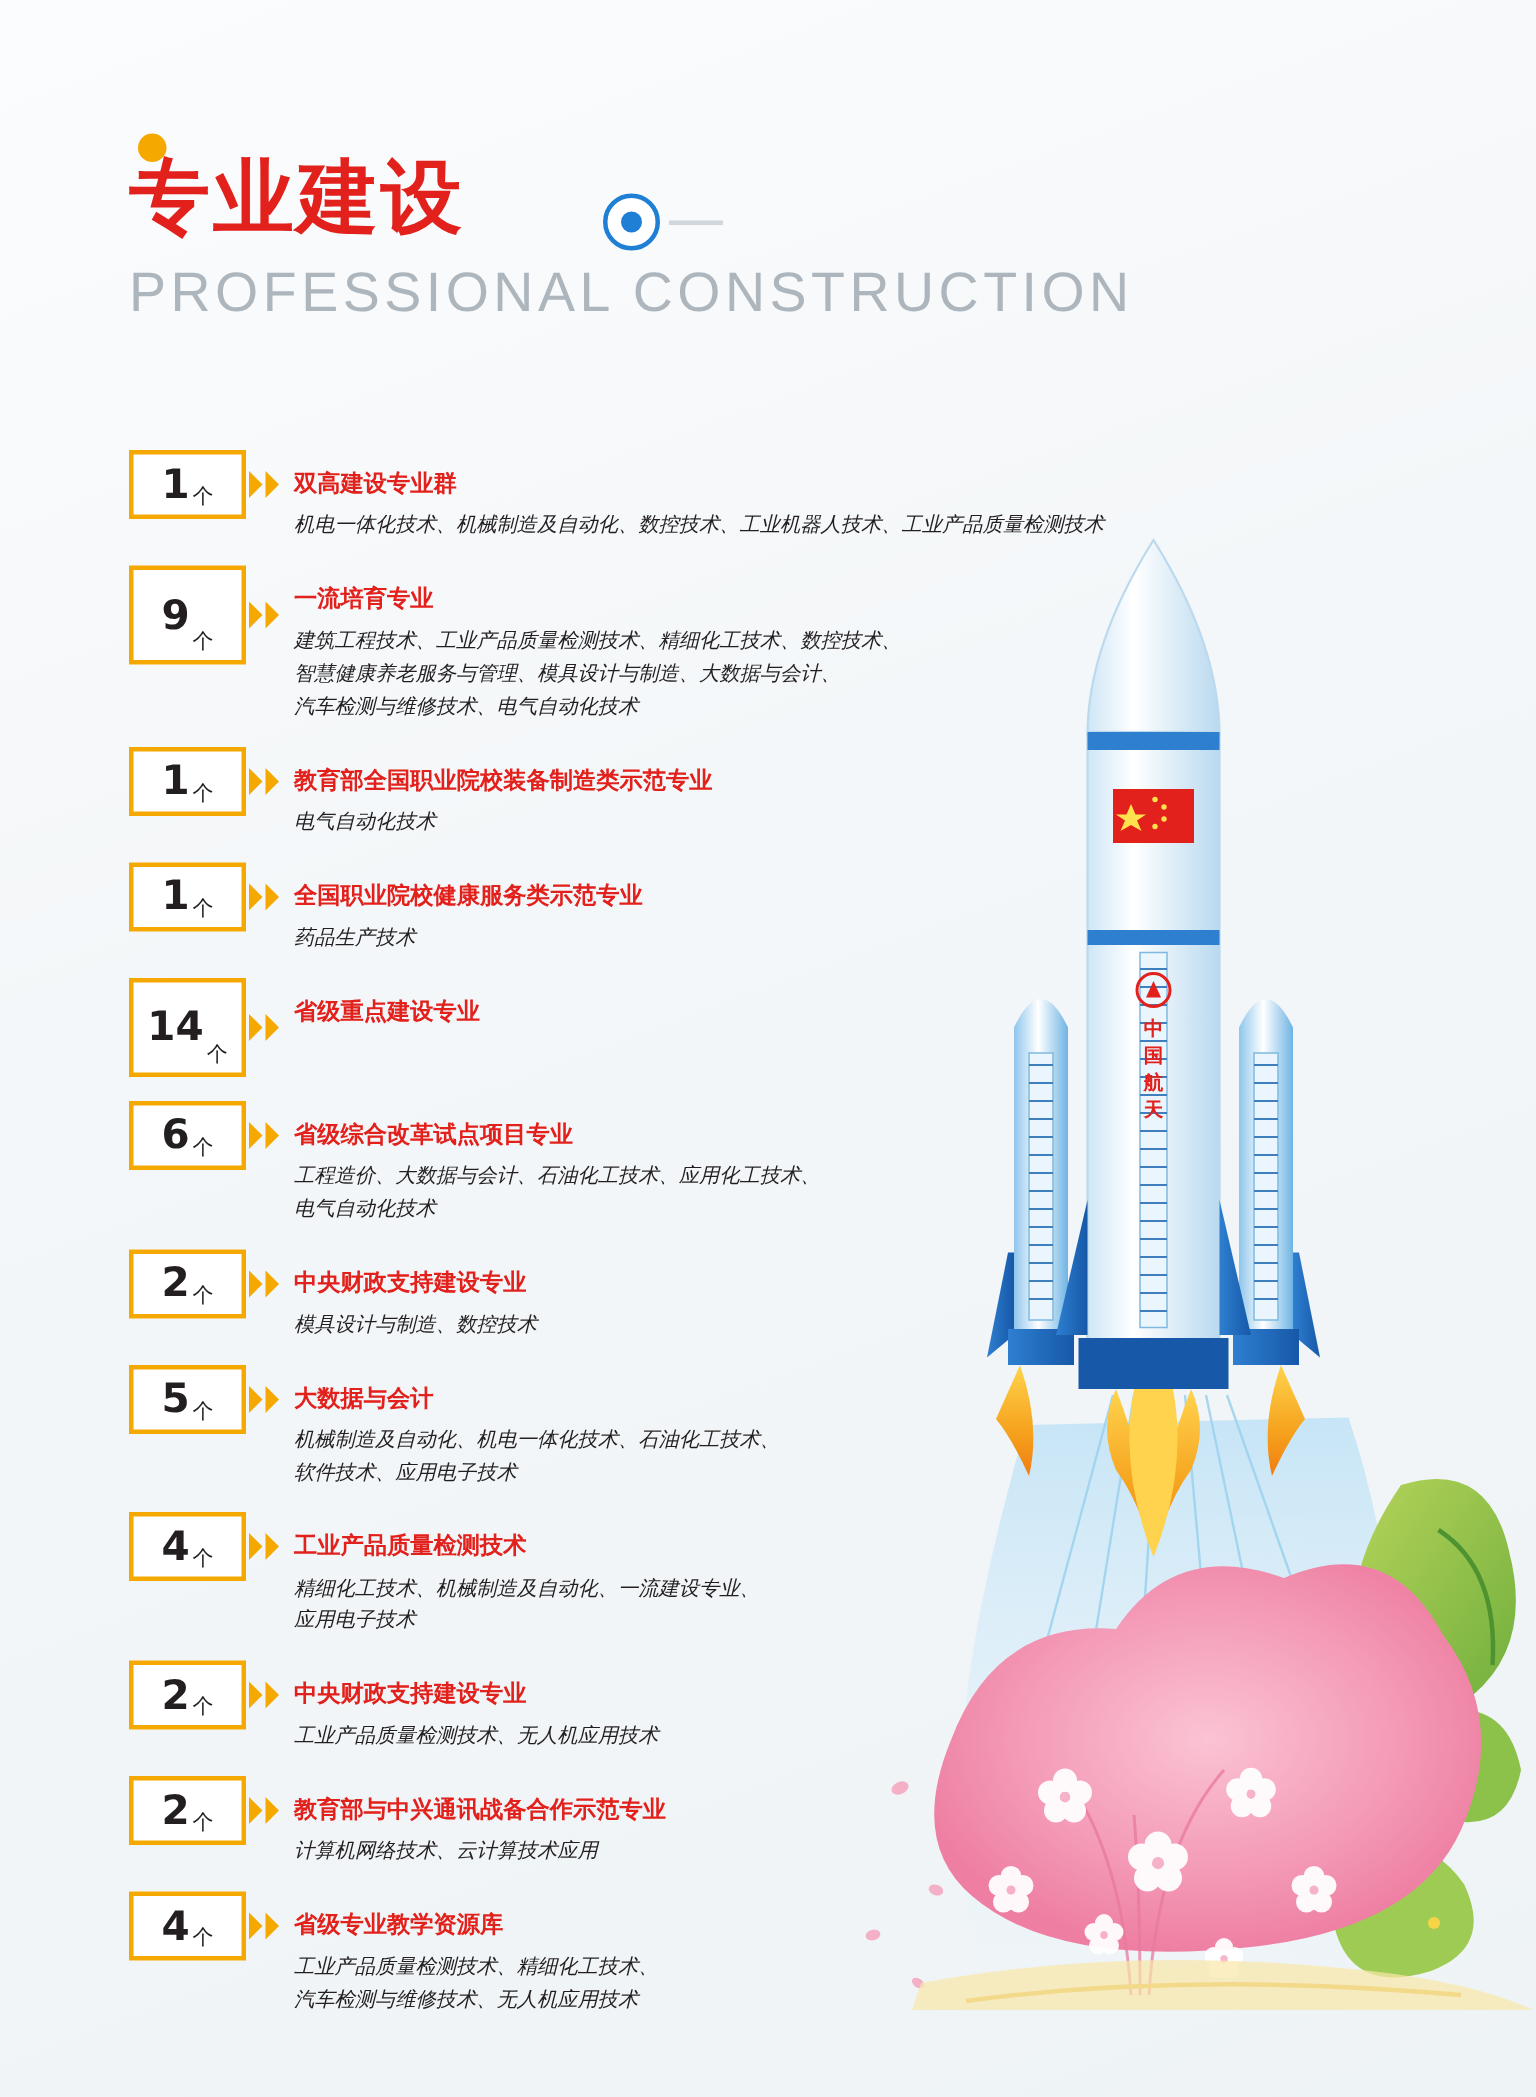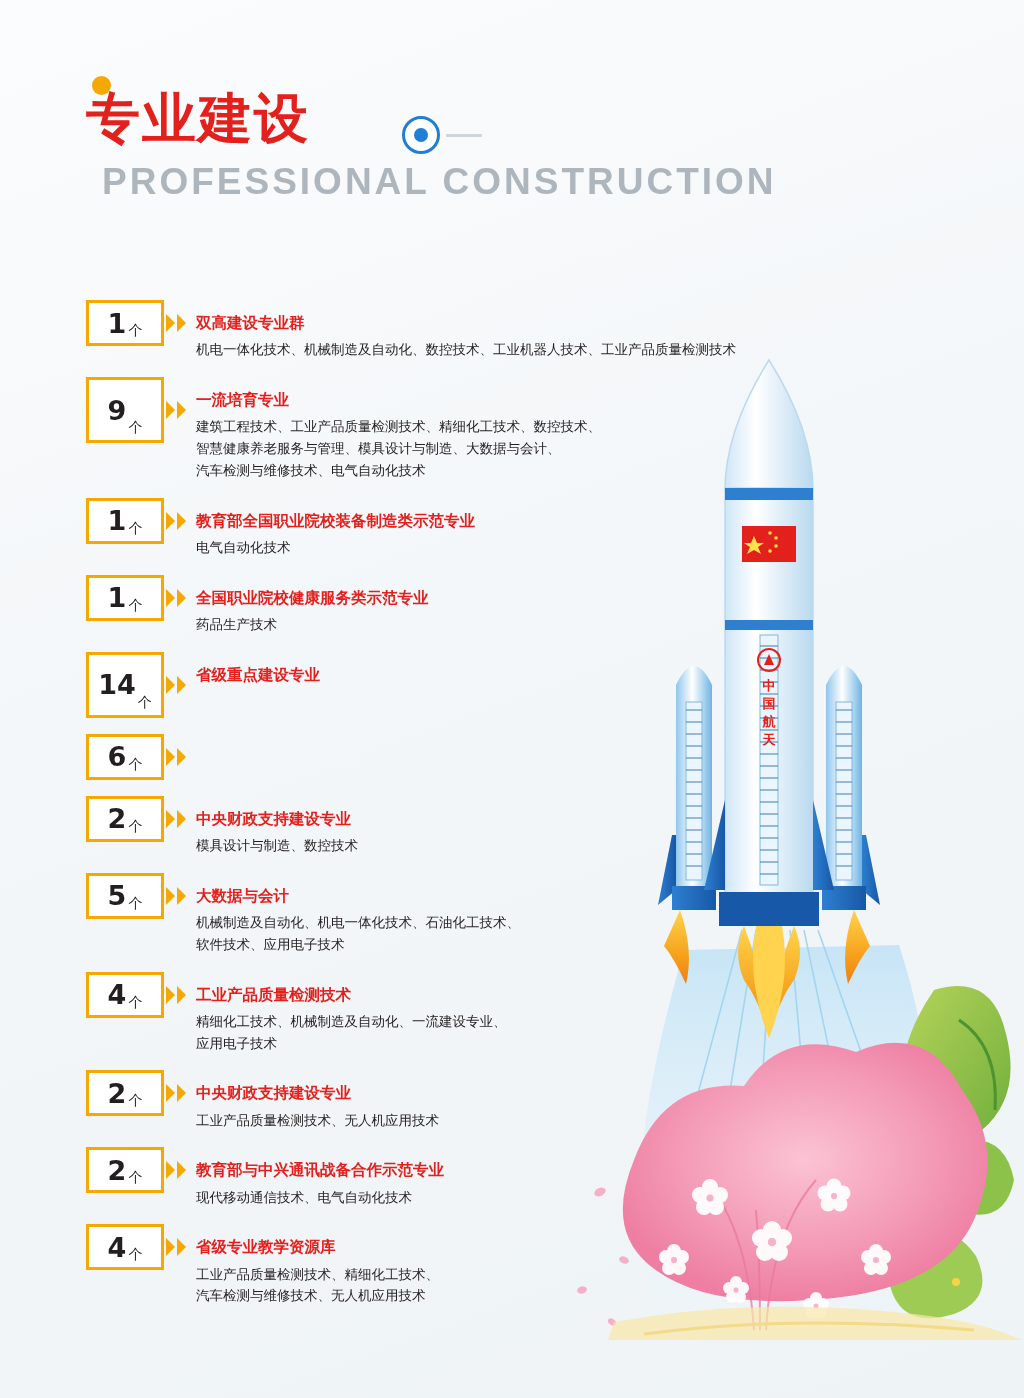--- a/index.html
+++ b/index.html
@@ -18,21 +18,21 @@
   .page {
     position: absolute;
     inset: 0;
     background: linear-gradient(160deg, #fbfcfd 0%, #f4f7f9 40%, #eef3f6 100%);
   }
 
   
   .header {
     position: absolute;
     left: 86px;
-    top: 92px;
+    top: 105px;
     width: 700px;
   }
   .title-cn {
     position: relative;
     display: inline-block;
     font-family: "DejaVu Sans", sans-serif;
     font-size: 54px;
     font-weight: bold;
     letter-spacing: 2px;
     color: #e2211c;
@@ -75,24 +75,23 @@
     top: 42px;
     width: 36px;
     height: 3px;
     background: #cfd6dc;
   }
   .title-en {
     margin-top: 16px;
     font-size: 37px;
     letter-spacing: 3px;
     color: #aeb6bd;
-    font-weight: bold;
+    font-weight: normal;
     line-height: 1.1;
     white-space: nowrap;
-    margin-left: 16px;
   }
 
   
   .list {
     position: absolute;
     left: 86px;
     top: 300px;
     width: 700px;
   }
   .item {
@@ -161,20 +160,21 @@
     line-height: 1.3;
     margin-bottom: 6px;
     white-space: nowrap;
     margin-top: 11px;
   }
   .item-desc {
     font-size: 13.5px;
     color: #231f20;
     line-height: 1.62;
     white-space: pre-line;
+    font-style: italic;
   }
 
   
   .art {
     position: absolute;
     right: 0;
     top: 330px;
     width: 520px;
     height: 1010px;
     pointer-events: none;
@@ -287,20 +287,25 @@
       <div class="num-wrap">
         <div class="num-box">
           <span class="n">6</span>
           <span class="unit">个</span>
         </div>
         <span class="chev">
             <i></i>
             <i></i>
           </span>
       </div>
+      <div class="texts">
+        <div class="item-title">省级综合改革试点项目专业</div>
+        <div class="item-desc">工程造价、大数据与会计、石油化工技术、应用化工技术、
+电气自动化技术</div>
+      </div>
     </div>
 
     <div class="item">
       <div class="num-wrap">
         <div class="num-box">
           <span class="n">2</span>
           <span class="unit">个</span>
         </div>
         <span class="chev">
             <i></i>
@@ -372,21 +377,21 @@
           <span class="n">2</span>
           <span class="unit">个</span>
         </div>
         <span class="chev">
             <i></i>
             <i></i>
           </span>
       </div>
       <div class="texts">
         <div class="item-title">教育部与中兴通讯战备合作示范专业</div>
-        <div class="item-desc">现代移动通信技术、电气自动化技术</div>
+        <div class="item-desc">计算机网络技术、云计算技术应用</div>
       </div>
     </div>
 
     <div class="item">
       <div class="num-wrap">
         <div class="num-box">
           <span class="n">4</span>
           <span class="unit">个</span>
         </div>
         <span class="chev">

